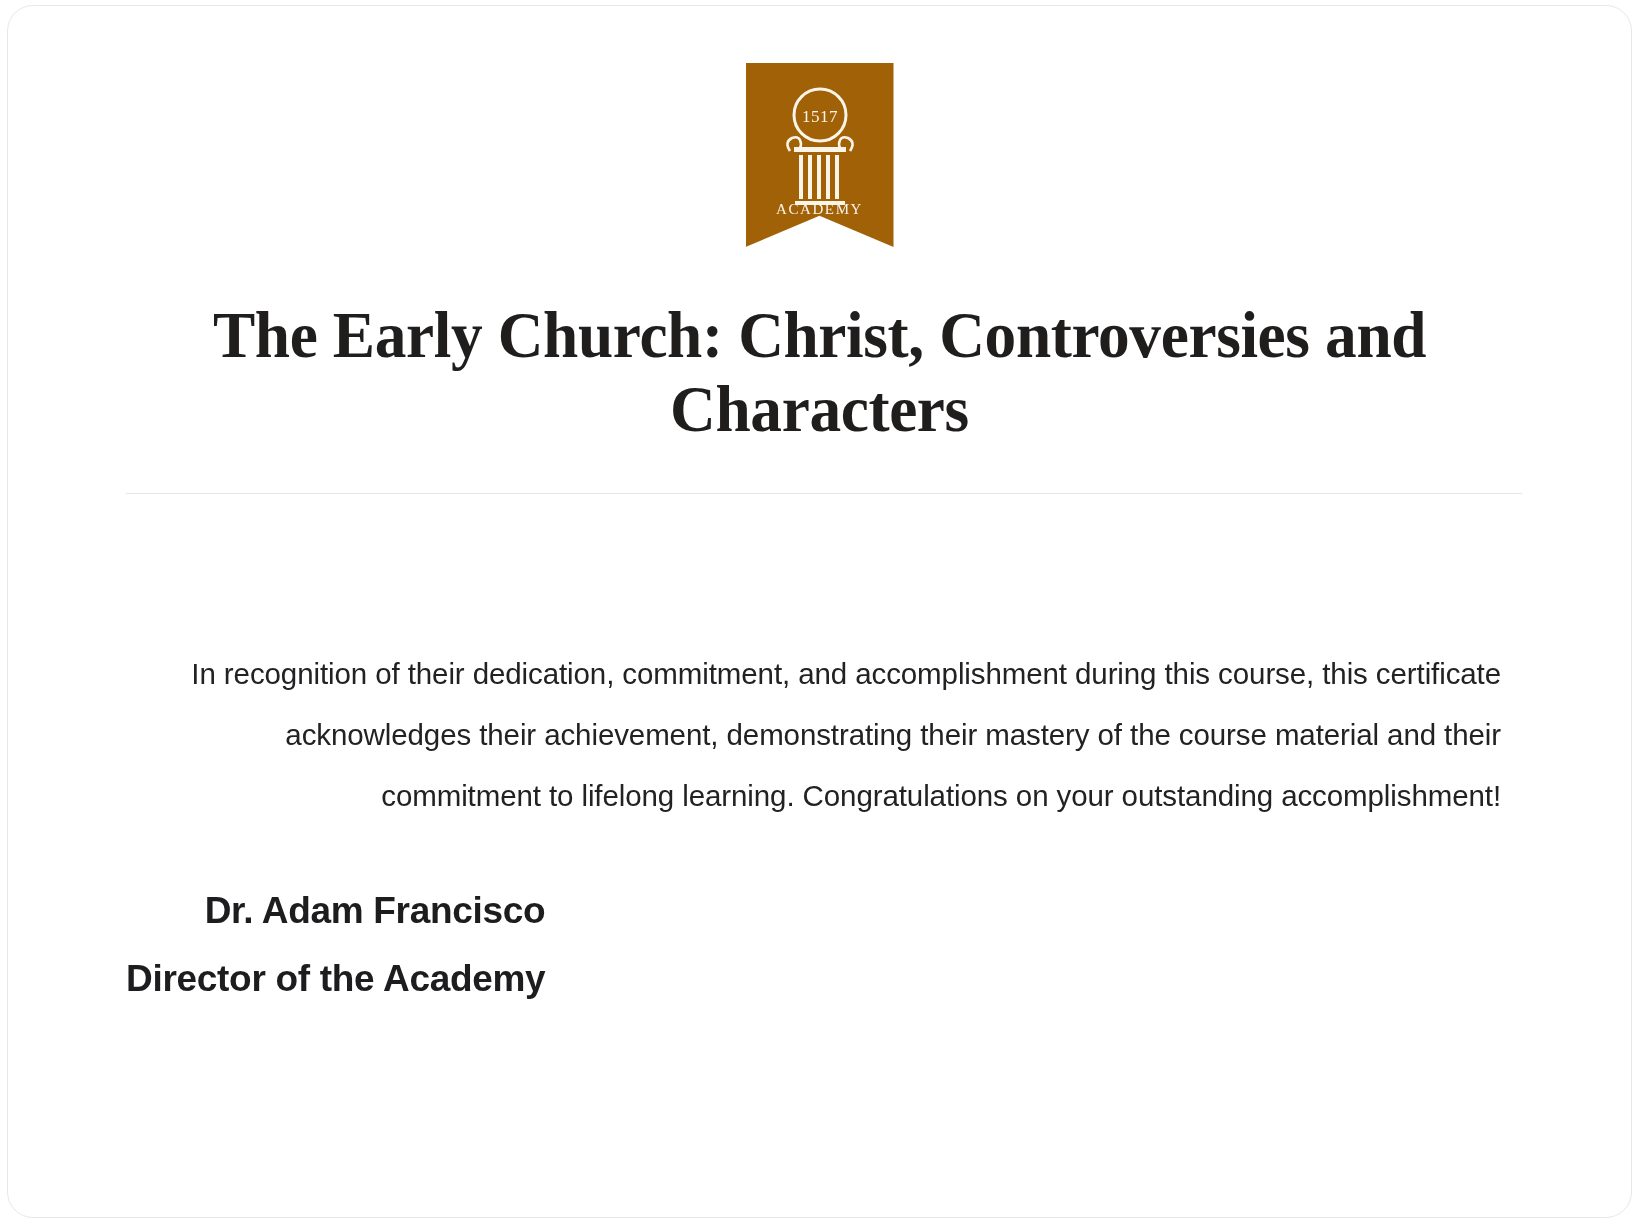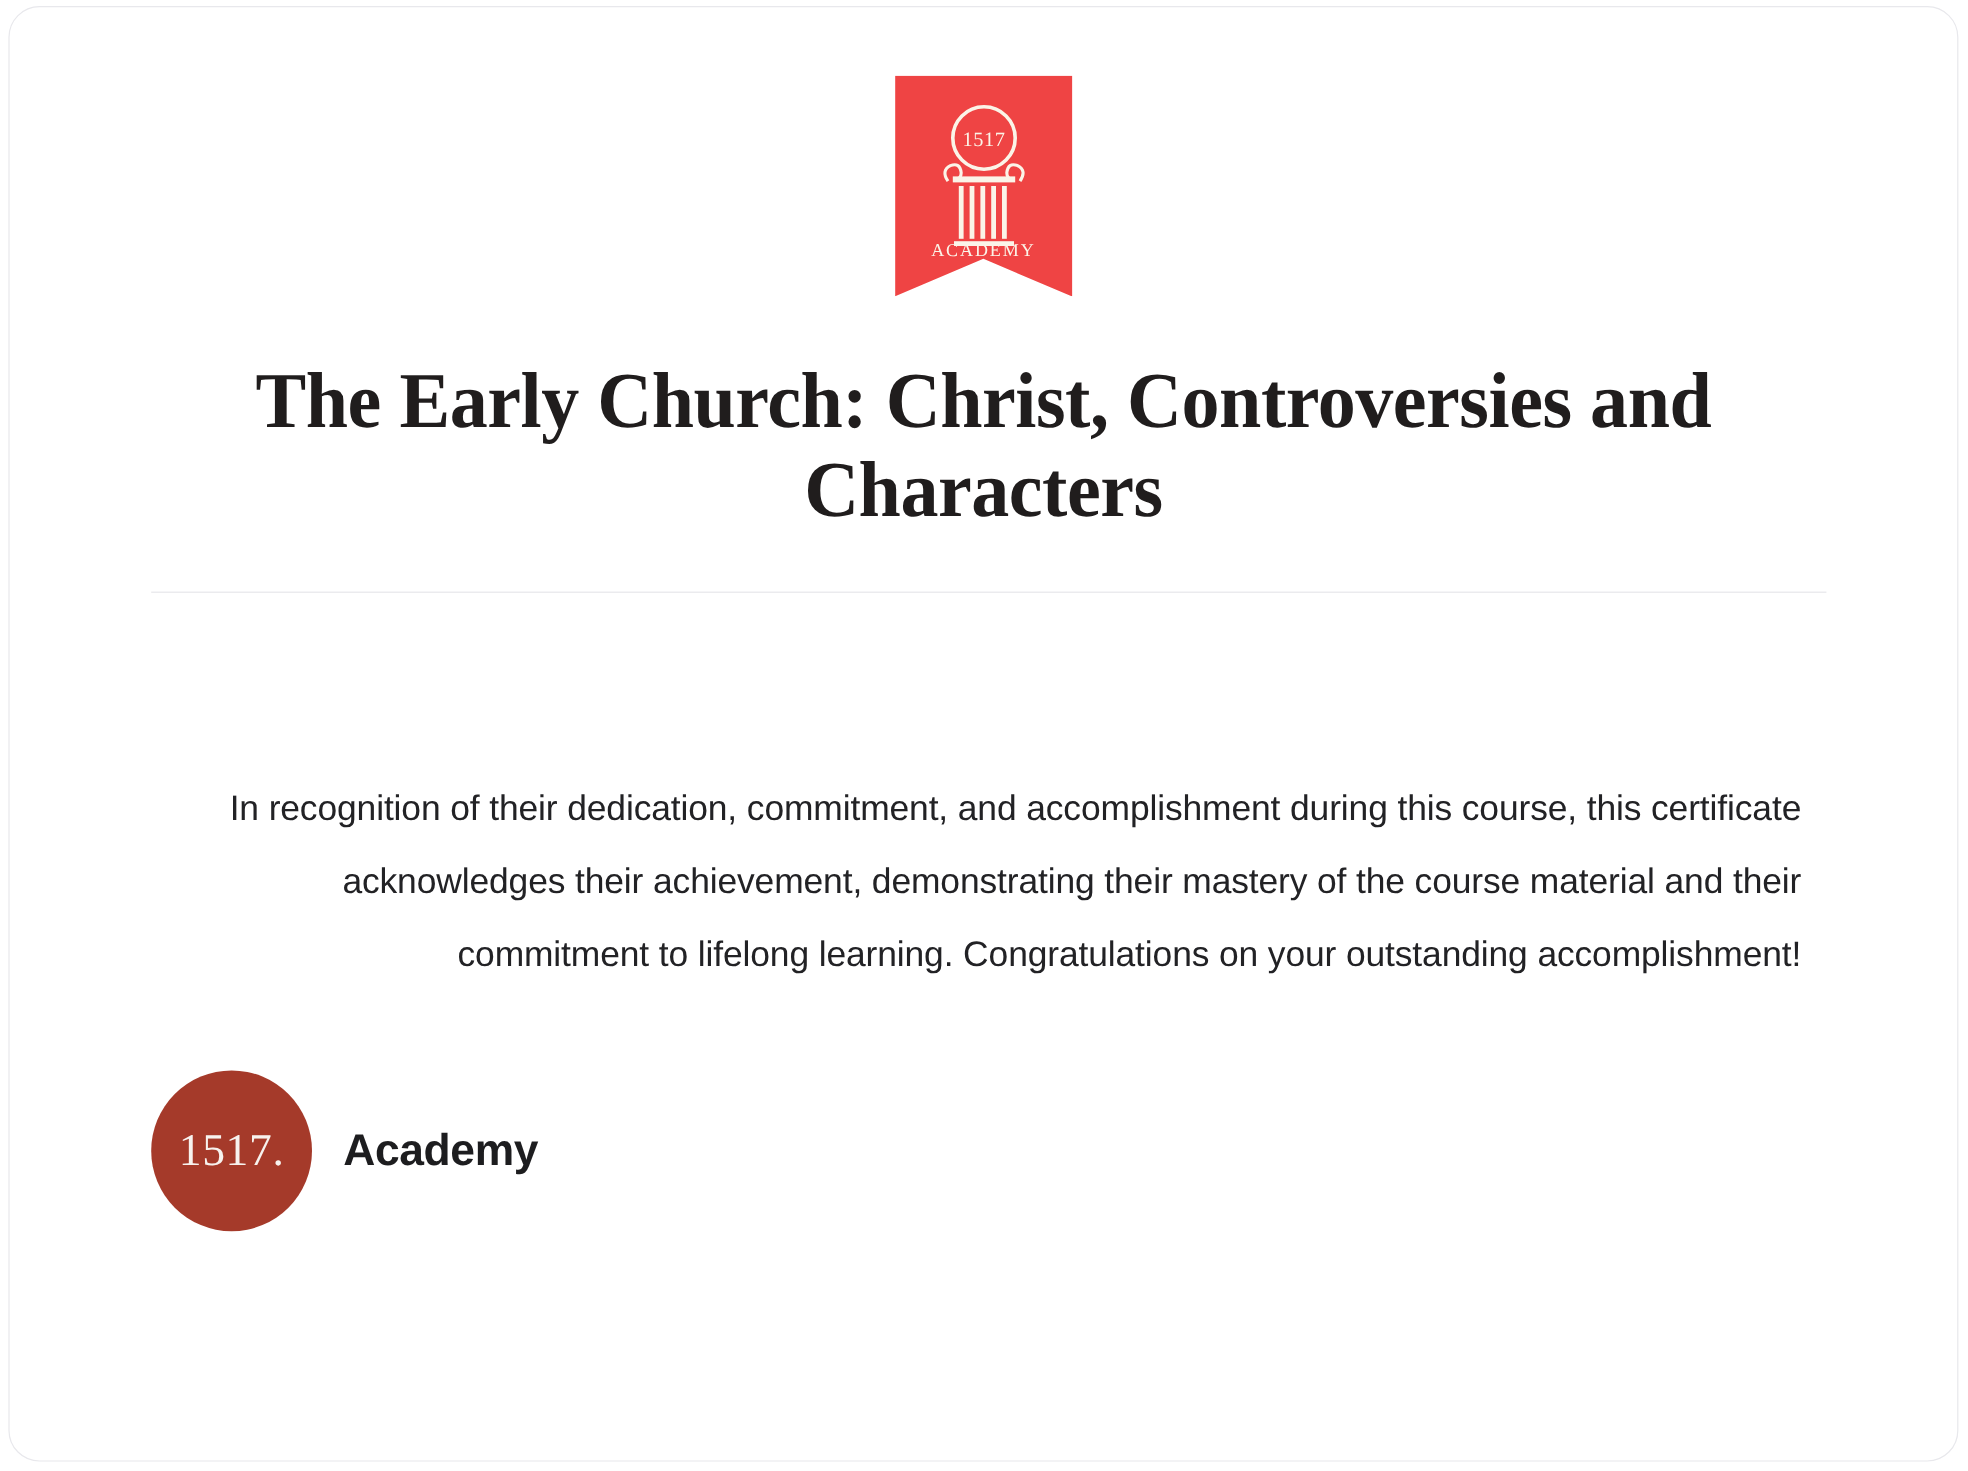--- a/index.html
+++ b/index.html
@@ -33,21 +33,21 @@
     left: 0;
     right: 0;
     top: 57px;
     display: flex;
     justify-content: center;
   }
   .banner {
     position: relative;
     width: 148px;
     height: 184px;
-    background: #ef4444;
+    background: #a16207;
     -webkit-clip-path: polygon(0 0, 100% 0, 100% 100%, 50% 83%, 0 100%);
     clip-path: polygon(0 0, 100% 0, 100% 100%, 50% 83%, 0 100%);
     display: flex;
     flex-direction: column;
     align-items: center;
   }
   .banner-svg {
     margin-top: 22px;
     display: block;
   }
@@ -208,23 +208,21 @@
 
   <h1 class="course-title">The Early Church: Christ, Controversies and Characters</h1>
 
   <div class="divider"></div>
 
 
   <p class="citation">In recognition of their dedication, commitment, and accomplishment during this course, this certificate acknowledges their achievement, demonstrating their mastery of the course material and their commitment to lifelong learning. Congratulations on your outstanding accomplishment!</p>
 
   <div class="footer">
 
-    <div class="brand-block">
-      <div class="brand-seal">
-        <span class="brand-seal-text">1517.</span>
-      </div>
-      <span class="brand-name">Academy</span>
+
+    <div class="signatory-block">
+      <div class="signatory-name">Dr. Adam Francisco</div>
+      <div class="signatory-role">Director of the Academy</div>
     </div>
 
-
   </div>
 
 </div>
 
 </body></html>

